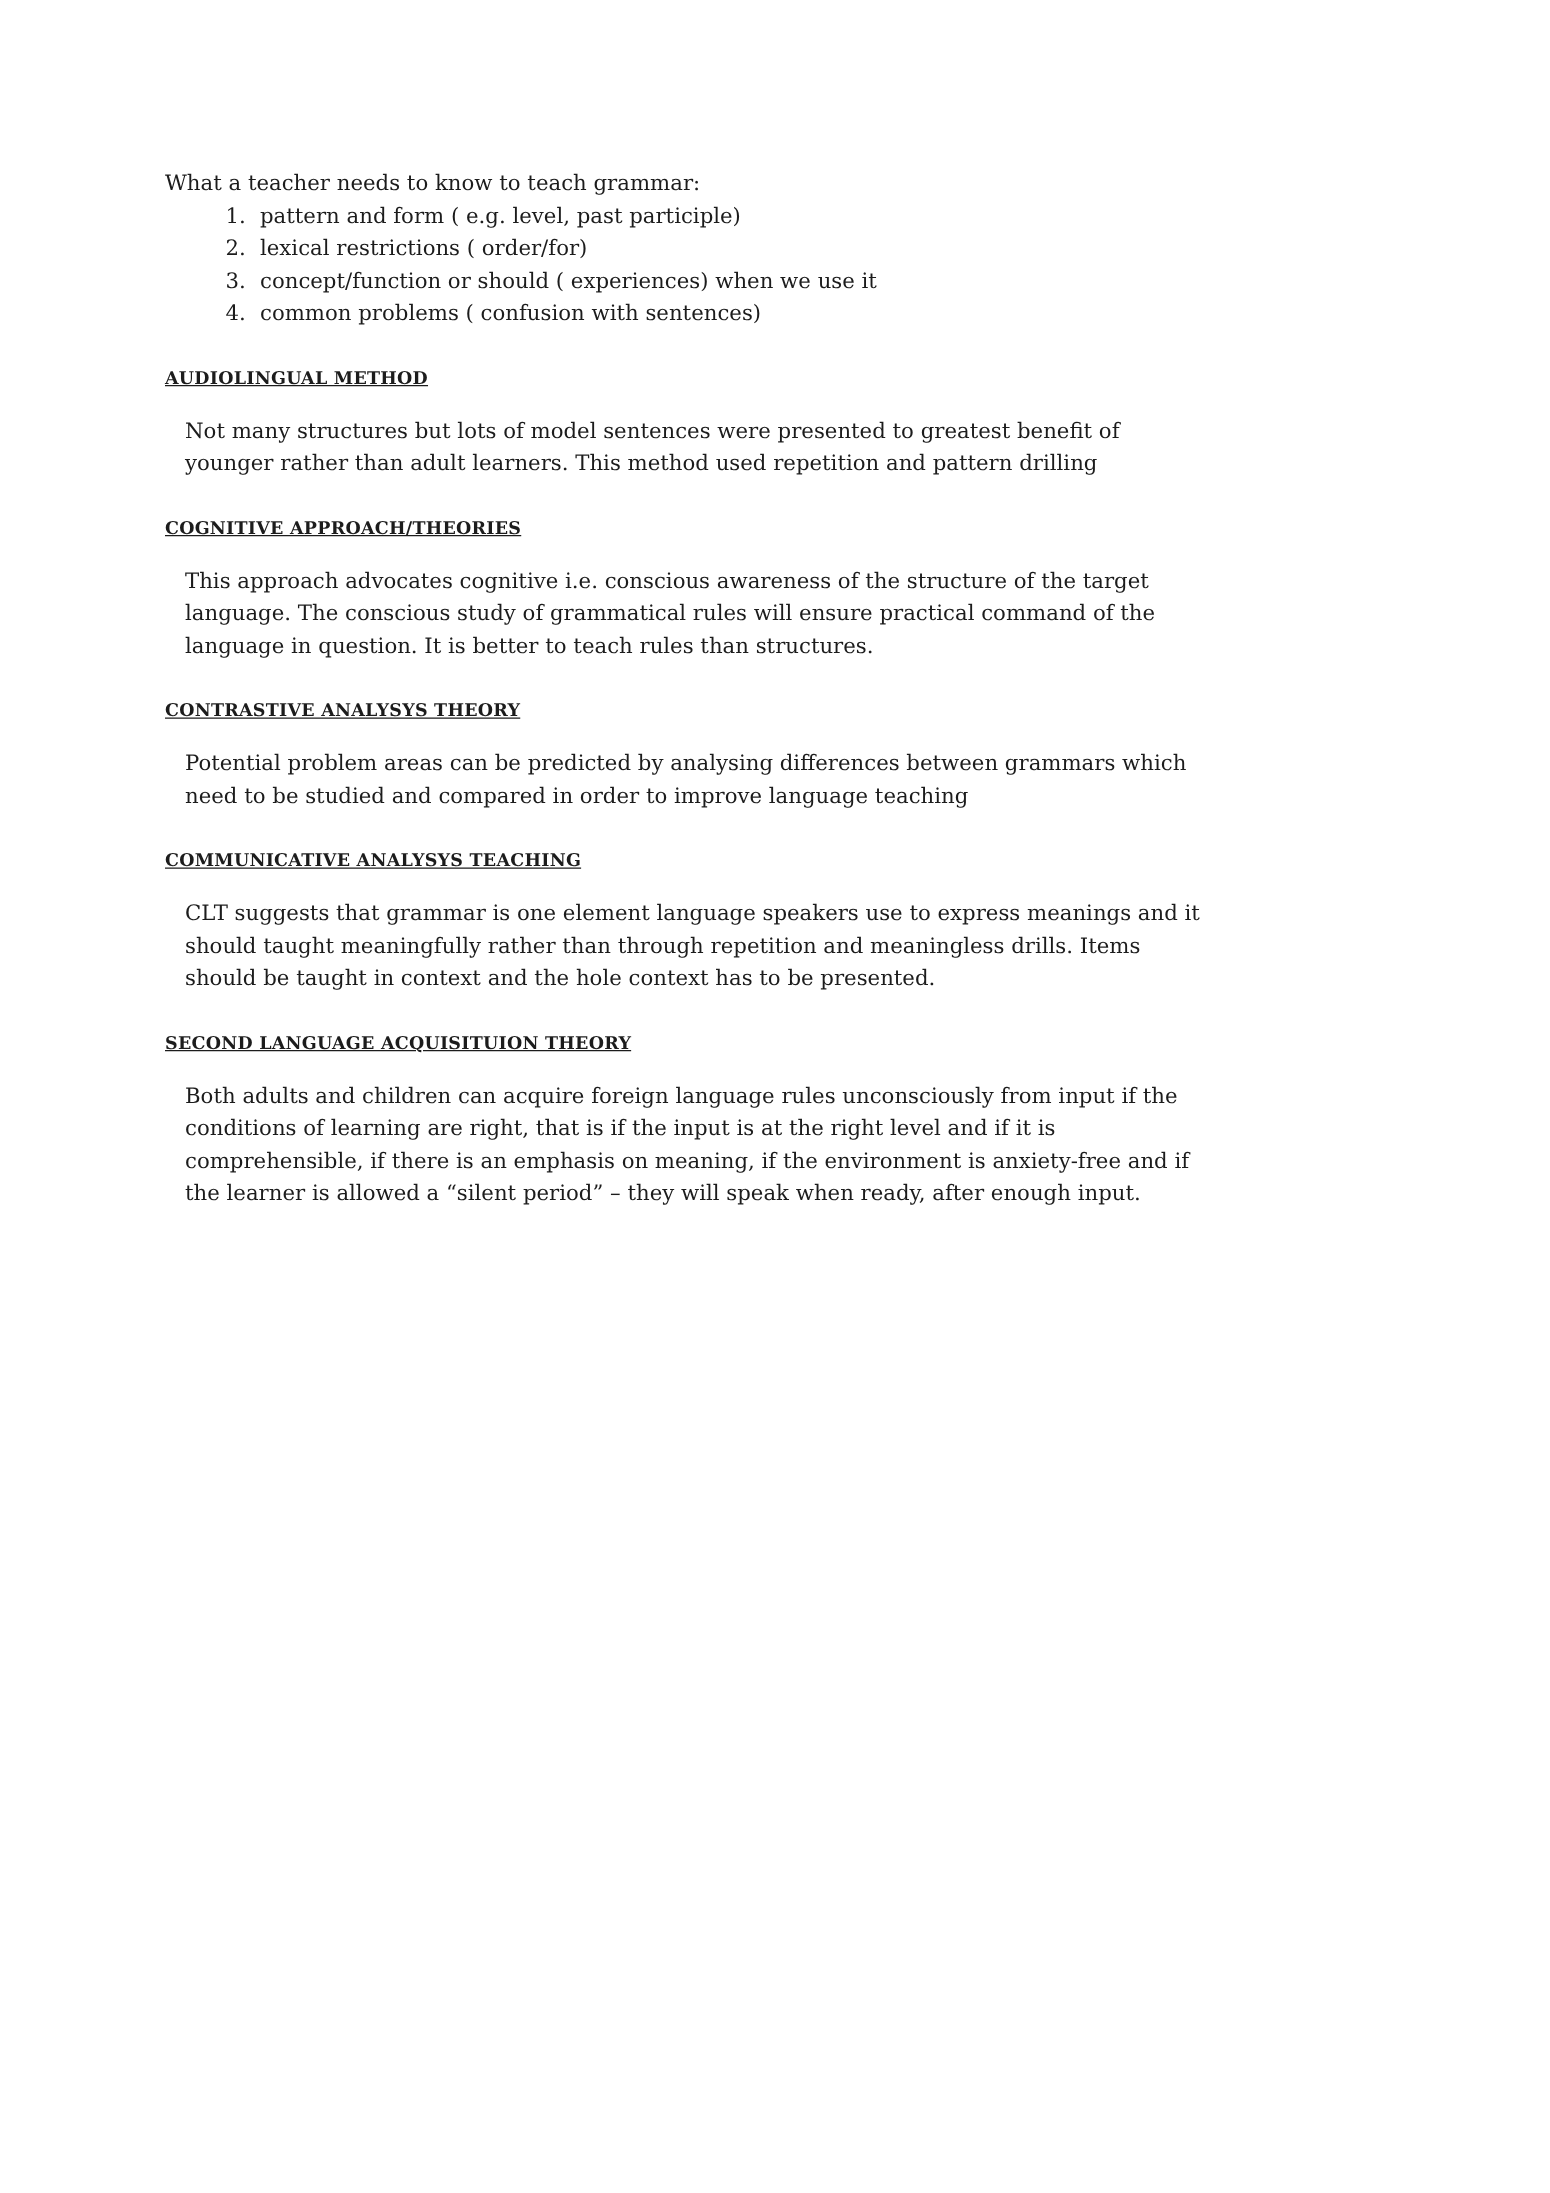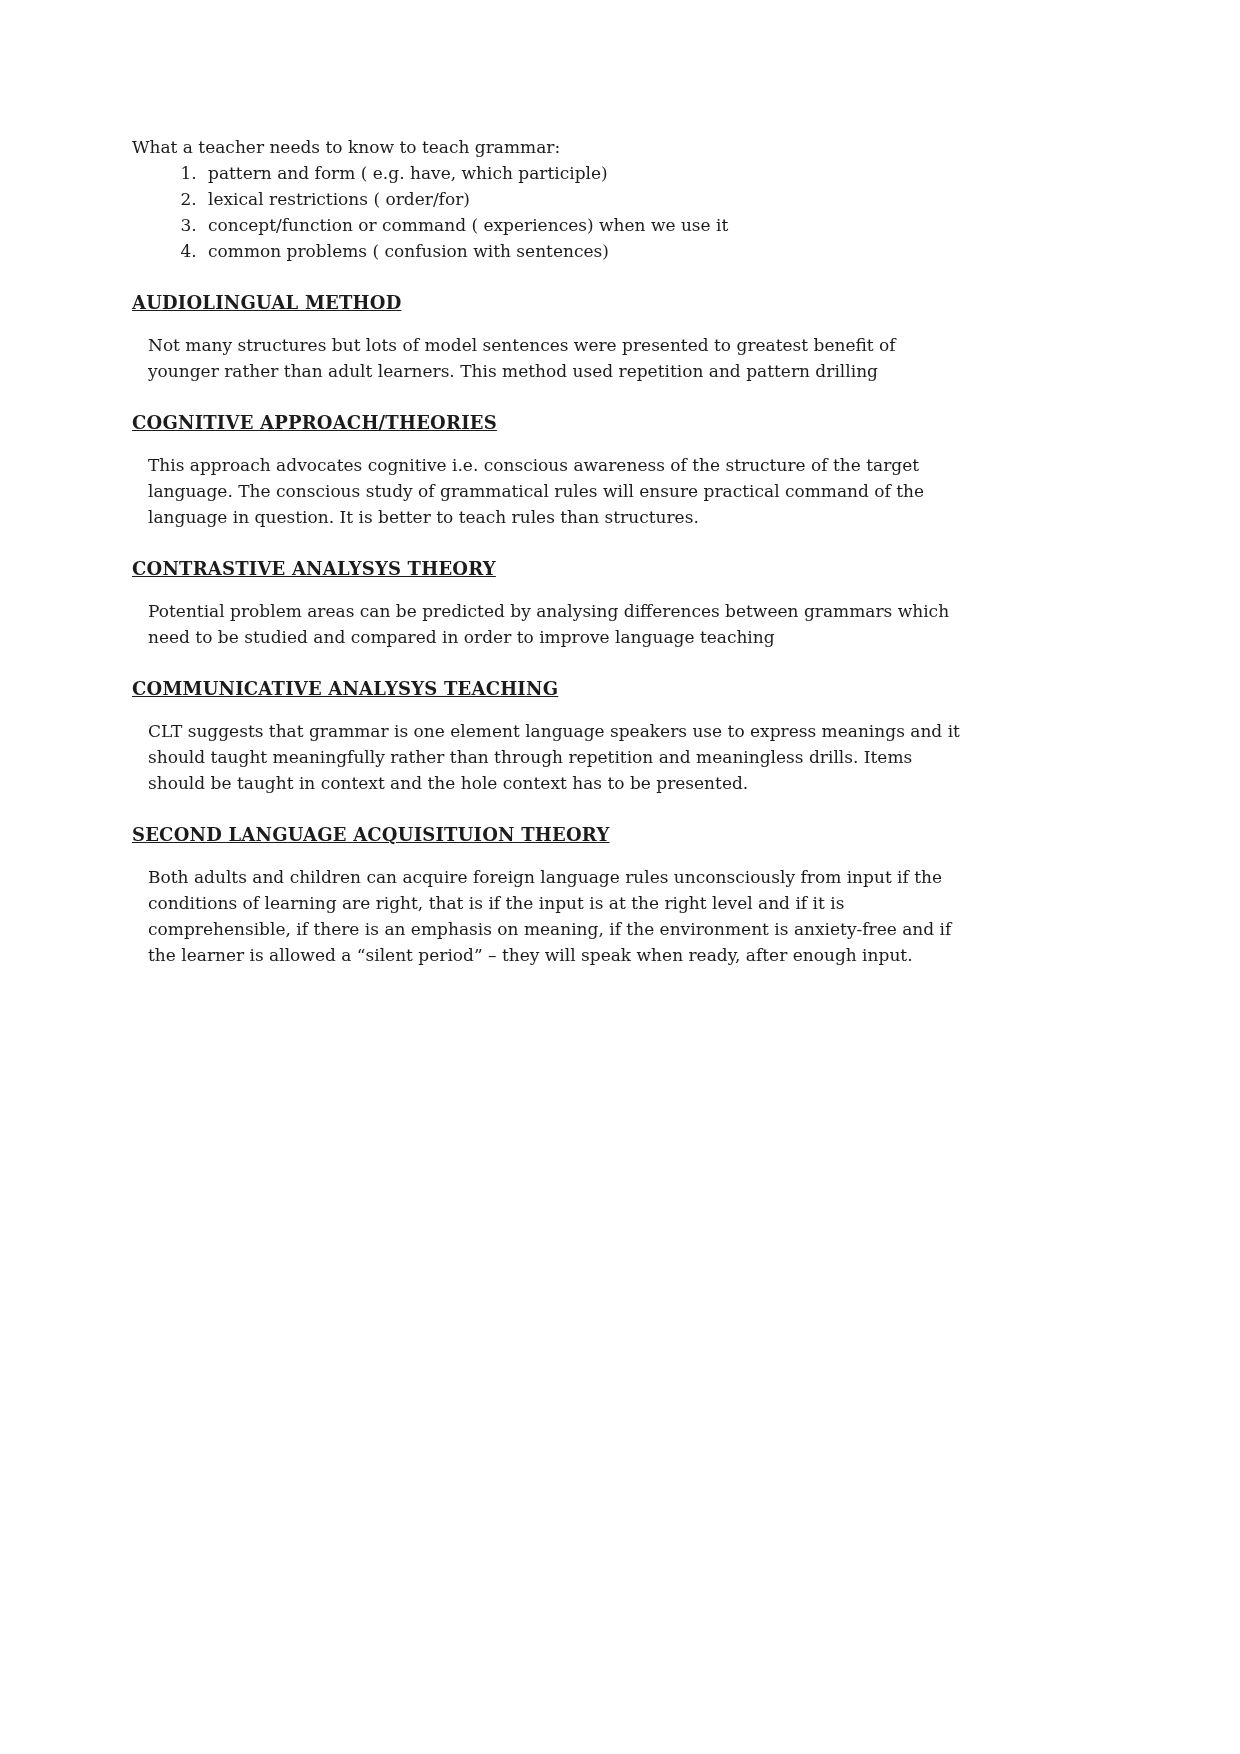--- a/index.html
+++ b/index.html
@@ -29,43 +29,43 @@
     margin: 0;
     padding: 0 0 0 70px;
   }
   ol.topic-list li {
     padding-left: 6px;
   }
   .section {
     margin: 0;
   }
   .section h2 {
-    font-size: 18px;
+    font-size: 14px;
     font-weight: bold;
     text-decoration: underline;
     margin: 26px 0 0 0;
     line-height: 26px;
     letter-spacing: 0.2px;
   }
   .section p {
     margin: 16px;
   }
 </style>
 </head>
 <body>
 
 <div class="page">
   <div class="content">
 
     <p class="intro">What a teacher needs to know to teach grammar:</p>
 
     <ol class="topic-list">
-      <li>pattern and form ( e.g. have, which participle)</li>
+      <li>pattern and form ( e.g. level, past participle)</li>
       <li>lexical restrictions ( order/for)</li>
-      <li>concept/function or command ( experiences) when we use it</li>
+      <li>concept/function or should ( experiences) when we use it</li>
       <li>common problems ( confusion with sentences)</li>
     </ol>
 
     <div class="section">
       <h2>AUDIOLINGUAL METHOD</h2>
       <p>Not many structures but lots of model sentences were presented to greatest benefit of younger rather than adult learners. This method used repetition and pattern drilling</p>
     </div>
 
     <div class="section">
       <h2>COGNITIVE APPROACH/THEORIES</h2>

